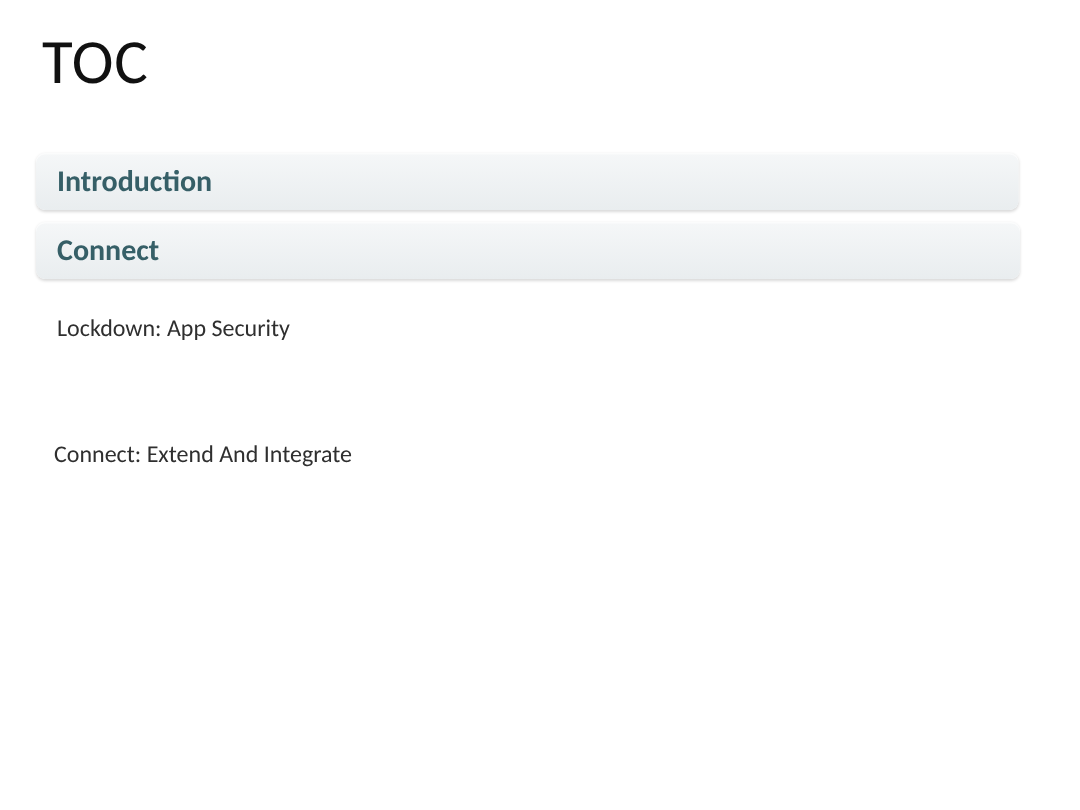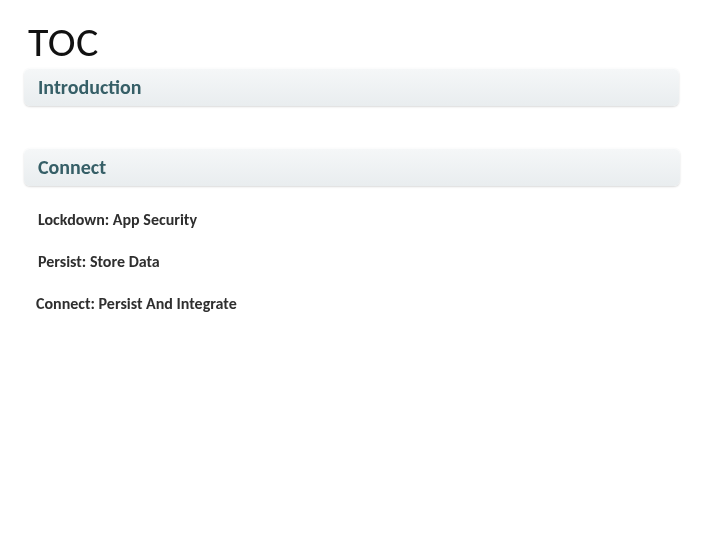--- a/index.html
+++ b/index.html
@@ -36,31 +36,31 @@
     box-shadow: 0 1px 2px rgba(0,0,0,0.15), inset 0 1px 0 rgba(255,255,255,0.6);
     display: flex;
     align-items: center;
     padding-left: 14px;
     box-sizing: border-box;
     font-size: 20px;
     font-weight: 700;
     color: #365f67;
   }
   .bar.intro {
-    top: 68px;
+    top: 102px;
     width: 655px;
   }
   .bar.features {
     top: 148px;
     width: 656px;
   }
   .sub {
     position: absolute;
     font-size: 16px;
-    font-weight: 700;
+    font-weight: 400;
     color: #2f2f2f;
     line-height: 1.2;
   }
   .sub1 { left: 38px; top: 210px; }
   .sub2 { left: 38px; top: 252px; }
   .sub3 { left: 36px; top: 294px; }
   .sub4 { left: 38px; top: 336px; }
   .sub5 { left: 42px; top: 378px; }
 </style>
 </head>
@@ -73,19 +73,18 @@
   <div class="bar intro">
     <span>Introduction</span>
   </div>
 
   <div class="bar features">
     <span>Connect</span>
   </div>
 
   <div class="sub sub1">Lockdown: App Security</div>
 
-  <div class="sub sub2">Persist: Store Data</div>
 
-  <div class="sub sub3">Connect: Persist And Integrate</div>
+  <div class="sub sub3">Connect: Extend And Integrate</div>
 
 
 
 </div>
 
 </body></html>

